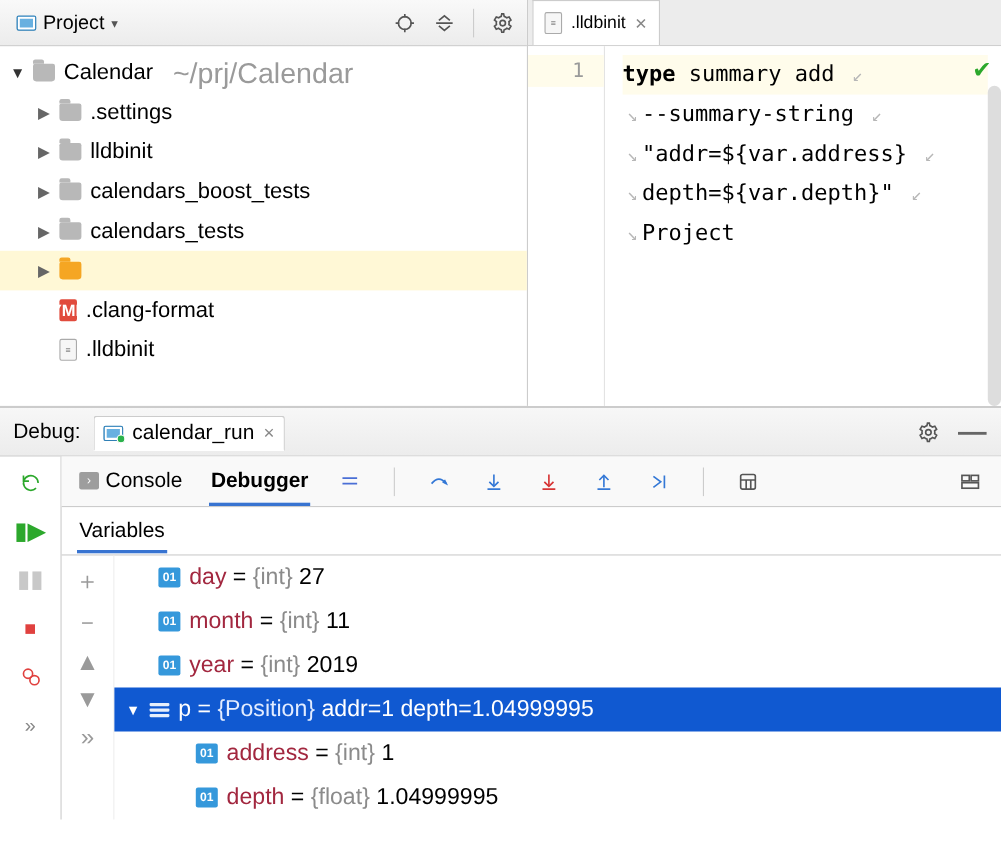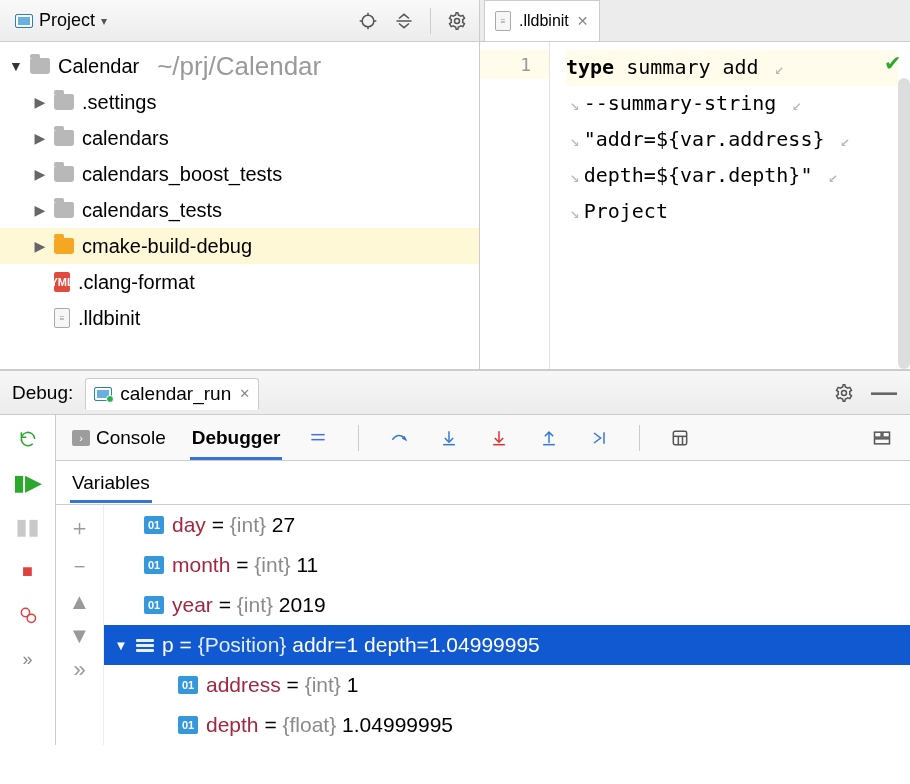--- a/index.html
+++ b/index.html
@@ -35,21 +35,21 @@
   .tree-row { display:flex; align-items:center; gap:8px; height:36px; padding-left:10px; }
   .tree-row.indent1 { padding-left:34px; }
   .tree-row.sel { background:#fff8d6; }
   .tree-arrow { width:12px; display:inline-flex; justify-content:center; color:#666; font-size:14px; }
   .tree-arrow.open { color:#333; }
   .folder-icon { width:20px; height:16px; background:#b8b8b8; border-radius:2px 2px 3px 3px; position:relative; }
   .folder-icon:before { content:''; position:absolute; top:-4px; left:0; width:10px; height:4px; background:#b8b8b8; border-radius:2px 2px 0 0;}
   .folder-icon.orange { background:#f5a623; }
   .folder-icon.orange:before { background:#f5a623; }
   .file-icon { width:16px; height:20px; border:1px solid #aaa; background:#f6f6f6; position:relative; border-radius:2px; display:flex; align-items:center; justify-content:center; font-size:8px; color:#888; }
-  .file-icon.yml { border:none; background:#e14b3d; color:#fff; font-size:11px; font-weight:bold; border-radius:2px; }
+  .file-icon.yml { border:none; background:#e14b3d; color:#fff; font-size:15px; font-weight:bold; border-radius:2px; }
   .tree-label { color:#000; }
   .tree-hint { color:#9a9a9a; margin-left:10px; font-size:26px; }
 
   
   .tabstrip { background:#ececec; border-bottom:1px solid #ccc; display:flex; align-items:center; height:42px; padding:0 4px; }
   .tab { display:flex; align-items:center; gap:8px; padding:6px 10px; background:#fff; border:1px solid #ccc; border-bottom:none; height:100%; }
   .tab .close { color:#888; font-size:14px; }
 
   
   .editor-body { flex:1; display:flex; position:relative; }
@@ -153,36 +153,35 @@
         <span class="tree-hint">~/prj/Calendar</span>
       </div>
       <div class="tree-row indent1">
         <span class="tree-arrow">▶</span>
         <span class="folder-icon"></span>
         <span class="tree-label">.settings</span>
       </div>
       <div class="tree-row indent1">
         <span class="tree-arrow">▶</span>
         <span class="folder-icon"></span>
-        <span class="tree-label">calendars</span>
+        <span class="tree-label">lldbinit</span>
       </div>
       <div class="tree-row indent1">
         <span class="tree-arrow">▶</span>
         <span class="folder-icon"></span>
         <span class="tree-label">calendars_boost_tests</span>
       </div>
       <div class="tree-row indent1">
         <span class="tree-arrow">▶</span>
         <span class="folder-icon"></span>
         <span class="tree-label">calendars_tests</span>
       </div>
       <div class="tree-row indent1 sel">
         <span class="tree-arrow">▶</span>
         <span class="folder-icon orange"></span>
-        <span class="tree-label">cmake-build-debug</span>
       </div>
       <div class="tree-row indent1">
         <span class="tree-arrow"></span>
         <span class="file-icon yml">YML</span>
         <span class="tree-label">.clang-format</span>
       </div>
       <div class="tree-row indent1">
         <span class="tree-arrow"></span>
         <span class="file-icon">≡</span>
         <span class="tree-label">.lldbinit</span>

